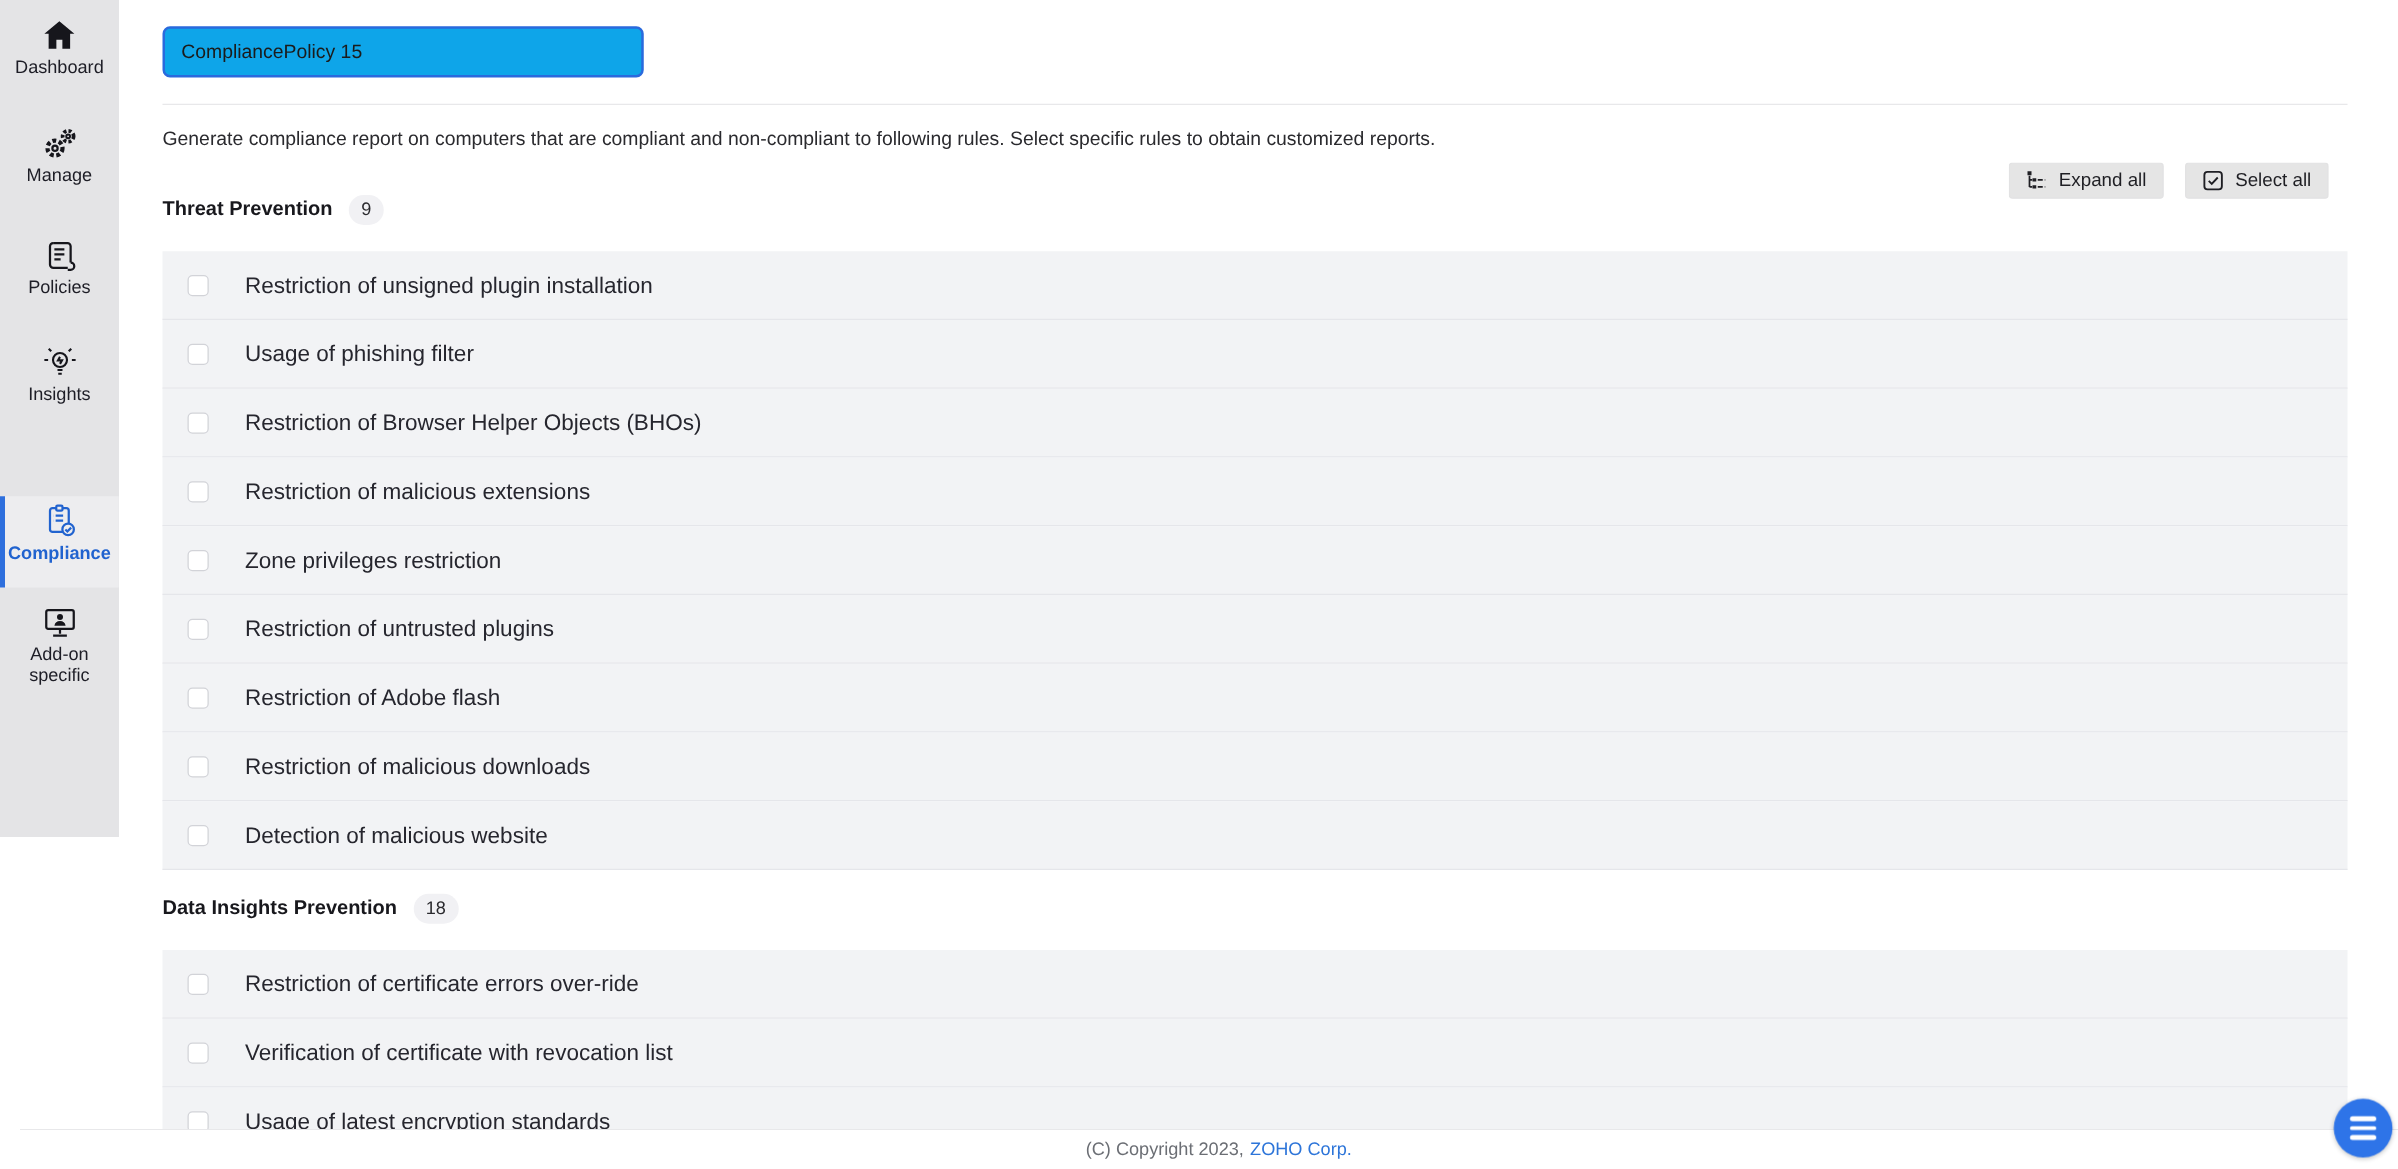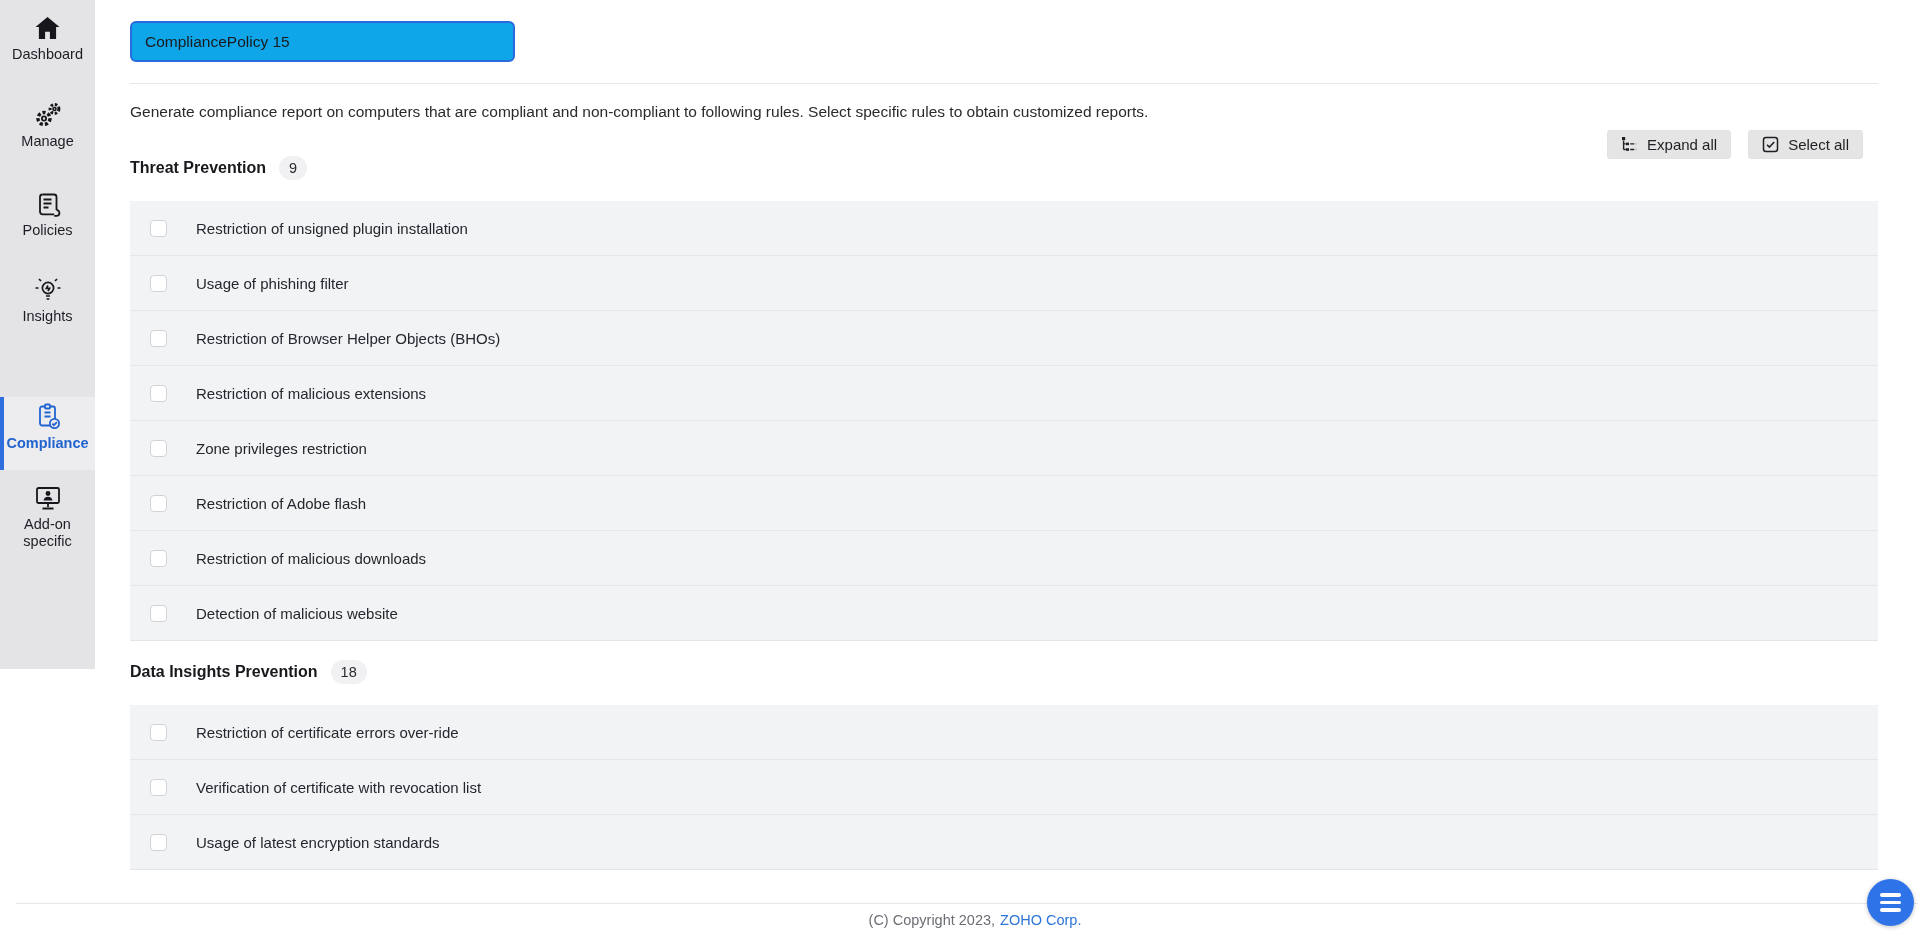--- a/index.html
+++ b/index.html
@@ -37,21 +37,21 @@
   .section-header.first { margin-top:35px; }
   .section-header.second { margin-top:19px; }
   .count-badge { background:#f1f1f4; color:#2a2a2e; font-weight:normal; font-size:14.5px;
     border-radius:13px; padding:4px 10px; min-width:26px; text-align:center; }
 
   .rules-list { margin-top:21px; }
   .rule-row { height:55px; background:#f2f3f5; border-bottom:1px solid #e5e6ea;
     display:flex; align-items:center; padding-left:20px; cursor:pointer; }
   .rule-checkbox { width:17px; height:17px; background:#fff; border:1px solid #d2d3d8;
     border-radius:4px; flex:0 0 auto; }
-  .rule-label { margin-left:29px; font-size:15px; color:#26262e; }
+  .rule-label { margin-left:29px; font-size:18px; color:#26262e; }
 
   
   .toolbar { position:fixed; top:130px; right:55px; display:flex; gap:17px; z-index:6; }
   .tool-btn { display:flex; align-items:center; gap:9px; height:29px; padding:0 13px;
     background:#e5e5e5; border:1px solid #e2e2e3; border-radius:3px; font-size:15px;
     color:#1f1f24; cursor:pointer; font-family:"Liberation Sans", sans-serif; }
   .tool-btn svg { display:block; }
 
   
   .footer { position:fixed; left:0; bottom:0; width:1918px; height:32px; background:#fff;
@@ -202,20 +202,24 @@
     <div class="rule-row">
       <span class="rule-checkbox"></span>
       <span class="rule-label">Restriction of malicious extensions</span>
     </div>
     <div class="rule-row">
       <span class="rule-checkbox"></span>
       <span class="rule-label">Zone privileges restriction</span>
     </div>
     <div class="rule-row">
       <span class="rule-checkbox"></span>
+      <span class="rule-label">Restriction of untrusted plugins</span>
+    </div>
+    <div class="rule-row">
+      <span class="rule-checkbox"></span>
       <span class="rule-label">Restriction of Adobe flash</span>
     </div>
     <div class="rule-row">
       <span class="rule-checkbox"></span>
       <span class="rule-label">Restriction of malicious downloads</span>
     </div>
     <div class="rule-row">
       <span class="rule-checkbox"></span>
       <span class="rule-label">Detection of malicious website</span>
     </div>

